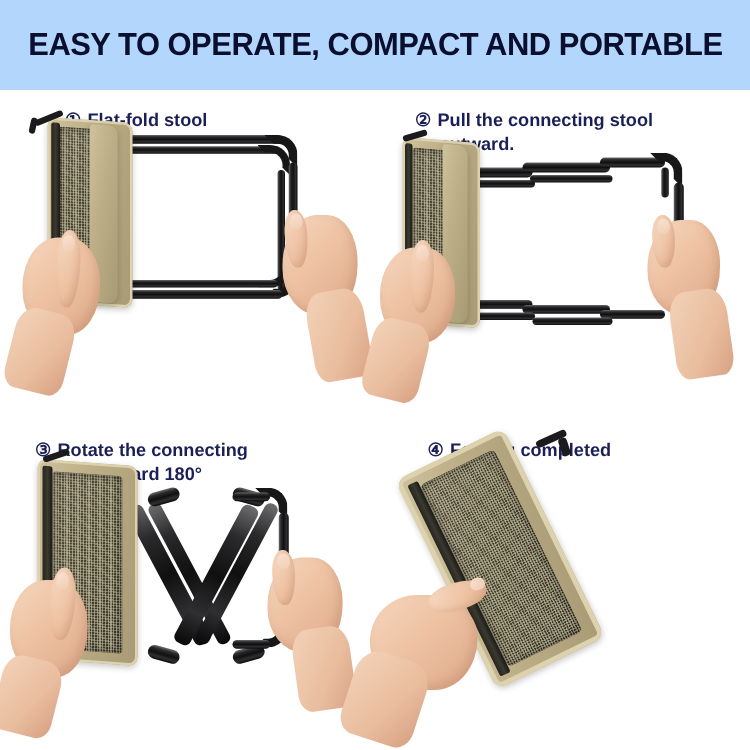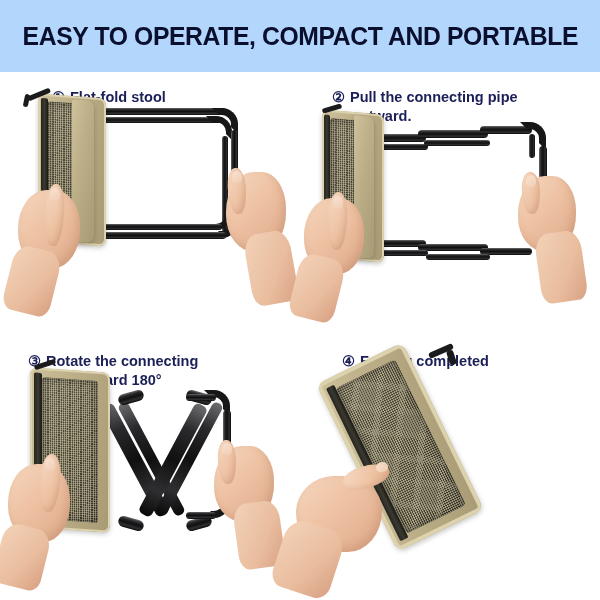--- a/index.html
+++ b/index.html
@@ -187,21 +187,21 @@
       <div class="wrist" style="left:248px; top:160px; width:46px; height:72px; transform:rotate(-10deg);"></div>
       <div class="finger" style="left:228px; top:96px; width:18px; height:46px; transform:rotate(-4deg);"></div>
       <div class="nail" style="left:232px; top:99px; width:10px; height:12px;"></div>
     </div>
   </div>
 
   <div class="cell c2">
     <div class="caption">
       <span class="num">②</span>
       <span>
-        <span>Pull the connecting pipe</span>
+        <span>Pull the connecting stool</span>
         <span class="cap-l2">outward.</span>
       </span>
     </div>
     <div class="stage">
 
       <div class="tube" style="left:66px; top:62px; width:60px; height:8px;"></div>
       <div class="tube" style="left:118px; top:58px; width:70px; height:8px;"></div>
       <div class="tube" style="left:180px; top:54px; width:52px; height:8px;"></div>
       <div class="tube" style="left:72px; top:72px; width:56px; height:6px;"></div>
       <div class="tube" style="left:124px; top:68px; width:66px; height:6px;"></div>

